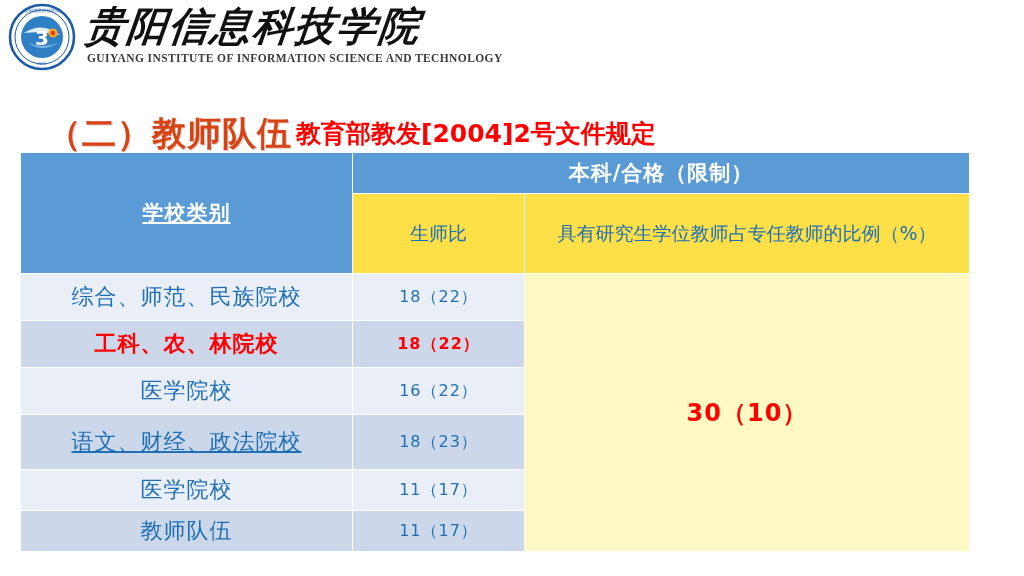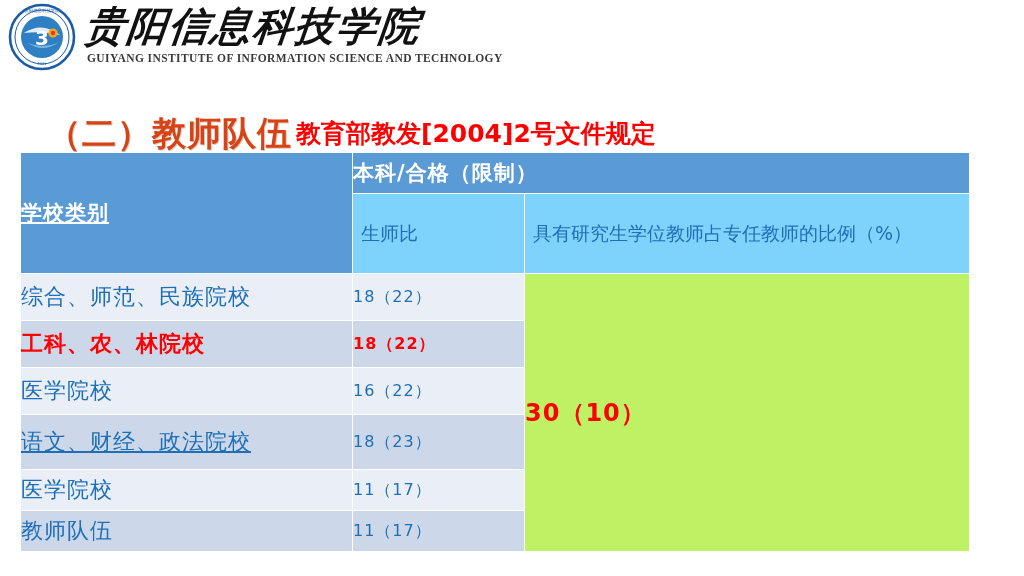--- a/index.html
+++ b/index.html
@@ -93,33 +93,33 @@
     top: 152px;
     width: 949px;
     border-collapse: collapse;
     table-layout: fixed;
     font-family: "DejaVu Sans", "Liberation Sans", sans-serif;
   }
   #spec-table td, #spec-table th {
     padding: 0;
     margin: 0;
     border: 1px solid #ffffff;
-    text-align: left;
+    text-align: center;
     vertical-align: middle;
   }
 
   .hdr-blue {
     background: #5b9bd5;
     color: #ffffff;
     font-size: 21px;
     font-weight: bold;
     letter-spacing: 1px;
   }
   .hdr-sub {
-    background: #7dd3fc;
+    background: #fde047;
     color: #1f6fb5;
     font-size: 19px;
     font-weight: normal;
     line-height: 1.25;
     padding: 2px 8px !important;
   }
 
   .row-light { background: #e9eef7; }
   .row-dark  { background: #ccd8ea; }
 
@@ -133,21 +133,21 @@
     color: #1f6fb5;
     font-size: 16px;
     font-weight: normal;
     letter-spacing: 1px;
   }
   .hl-red {
     color: #ff0000 !important;
     font-weight: bold;
   }
   .cell-merged {
-    background: #bef264;
+    background: #fef9c3;
     color: #ff0000;
     font-size: 24px;
     font-weight: bold;
     letter-spacing: 1px;
   }
 </style>
 </head>
 <body>
 
 <div id="logo-band">

